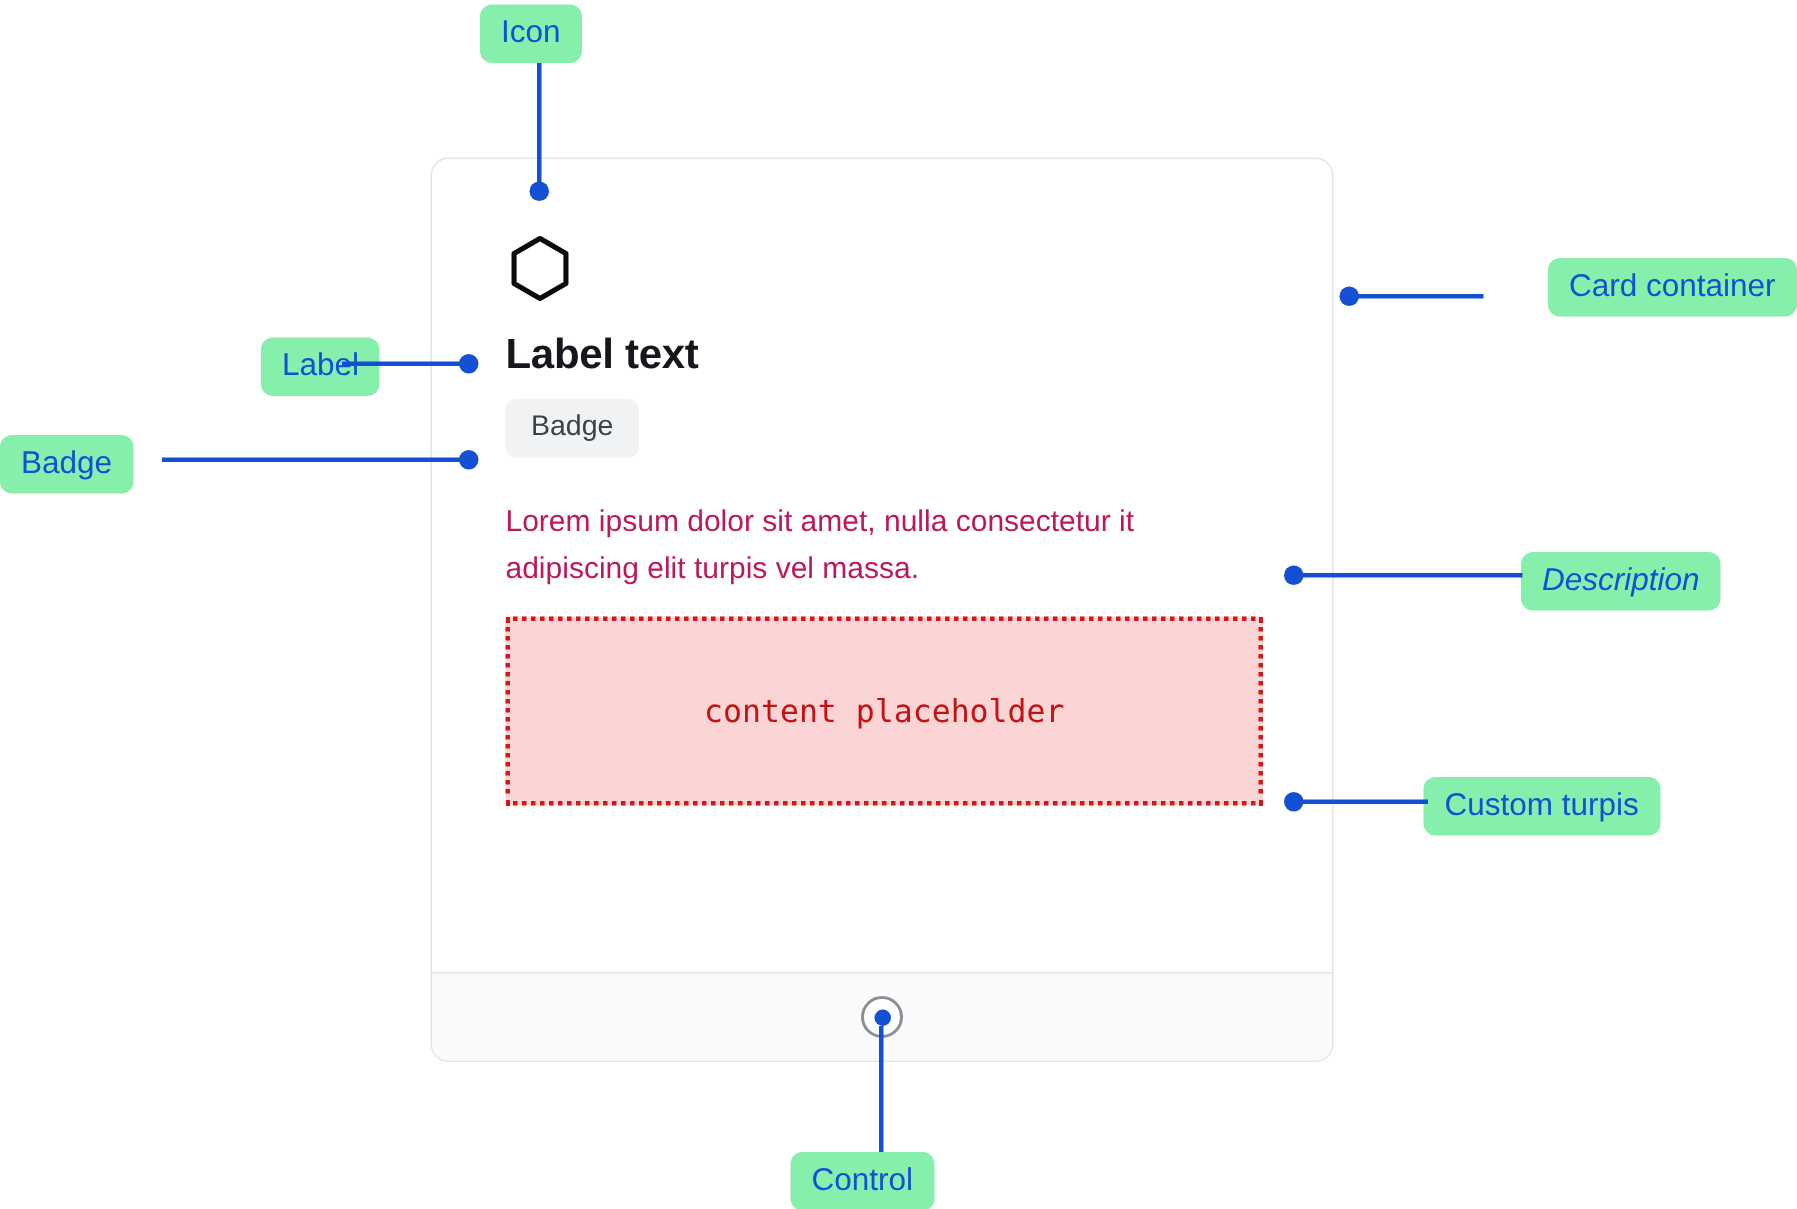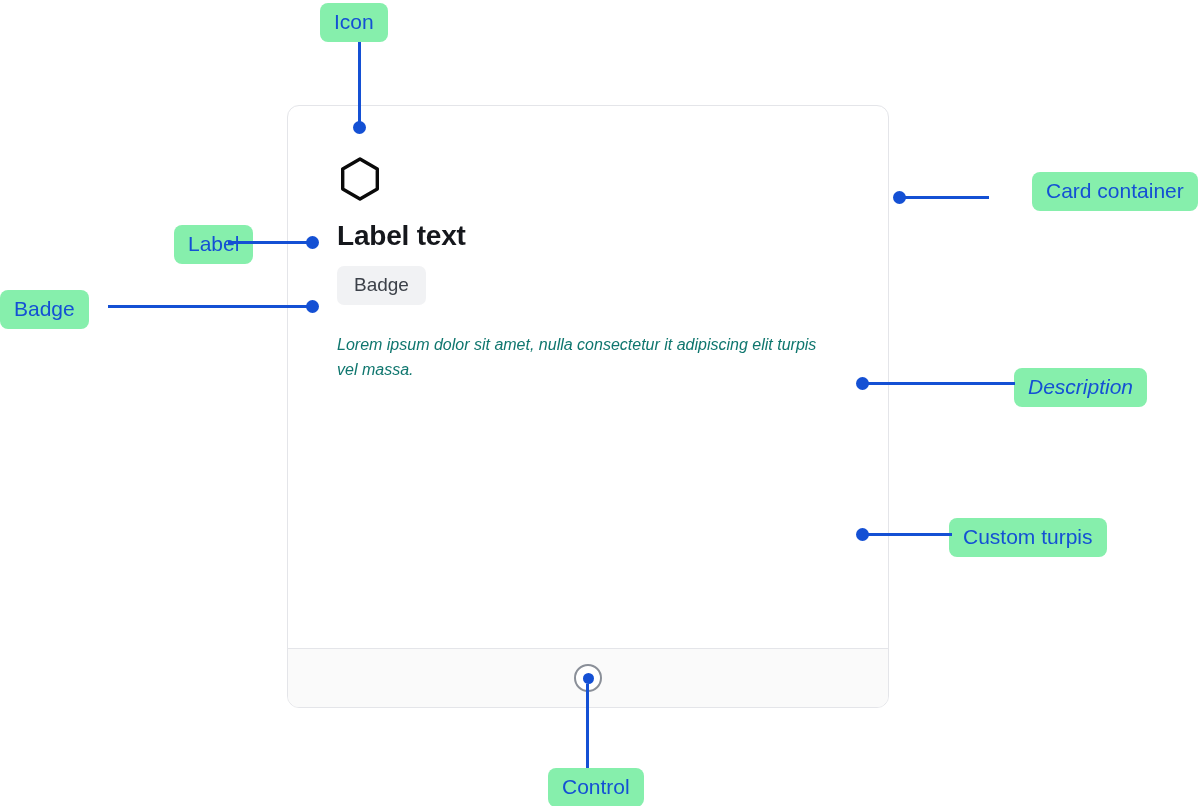--- a/index.html
+++ b/index.html
@@ -58,26 +58,25 @@
     background: #f1f2f4;
     color: #3c4149;
     font-size: 19px;
     border-radius: 7px;
     padding: 8px 17px 9px 17px;
     margin-bottom: 28px;
     line-height: 1.15;
   }
 
   #description {
-    font-size: 16px;
-    color: #0f766e;
+    font-size: 20px;
+    color: #be185d;
     line-height: 1.55;
     margin: 0 0 16px 0;
     max-width: 480px;
-    font-style: italic;
   }
 
   #content-placeholder {
     box-sizing: border-box;
     width: 505px;
     height: 126px;
     background: #fbd5d5;
     border: 3px dotted #d41818;
     display: flex;
     align-items: center;
@@ -150,20 +149,23 @@
         <path d="M23 3 L40.3 13 L40.3 33 L23 43 L5.7 33 L5.7 13 Z" stroke="#0a0a0a" stroke-width="3.4" stroke-linejoin="round" fill="none"></path>
       </svg>
     </span>
 
     <h1 id="label-text">Label text</h1>
 
     <div><span id="badge">Badge</span></div>
 
     <p id="description">Lorem ipsum dolor sit amet, nulla consectetur it adipiscing elit turpis vel massa.</p>
 
+    <div id="content-placeholder">
+      <span>content placeholder</span>
+    </div>
   </div>
 
   <div id="card-footer">
     <div id="control-ring">
       <span style="width:11px;height:11px;border-radius:50%;background:#1450d4;display:block;"></span>
     </div>
   </div>
 </div>
 
 <div class="anno-pill" style="left:320px; top:3px;">Icon</div>
@@ -184,13 +186,13 @@
 
 <div class="anno-pill" style="left:1014px; top:368px;font-style:italic;">Description</div>
 <div class="leader-h" style="left:866px; top:382px; width:149px;"></div>
 <div class="dot" style="left:856px; top:377px;"></div>
 
 <div class="anno-pill" style="left:949px; top:518px;">Custom turpis</div>
 <div class="leader-h" style="left:866px; top:533px; width:86px;"></div>
 <div class="dot" style="left:856px; top:528px;"></div>
 
 <div class="leader-v" style="left:586px; top:684px; height:84px;"></div>
-<div class="anno-pill" style="left:548px; top:768px;text-align:center;">Control</div>
+<div class="anno-pill" style="left:527px; top:768px;text-align:center;">Control</div>
 
 </body></html>

